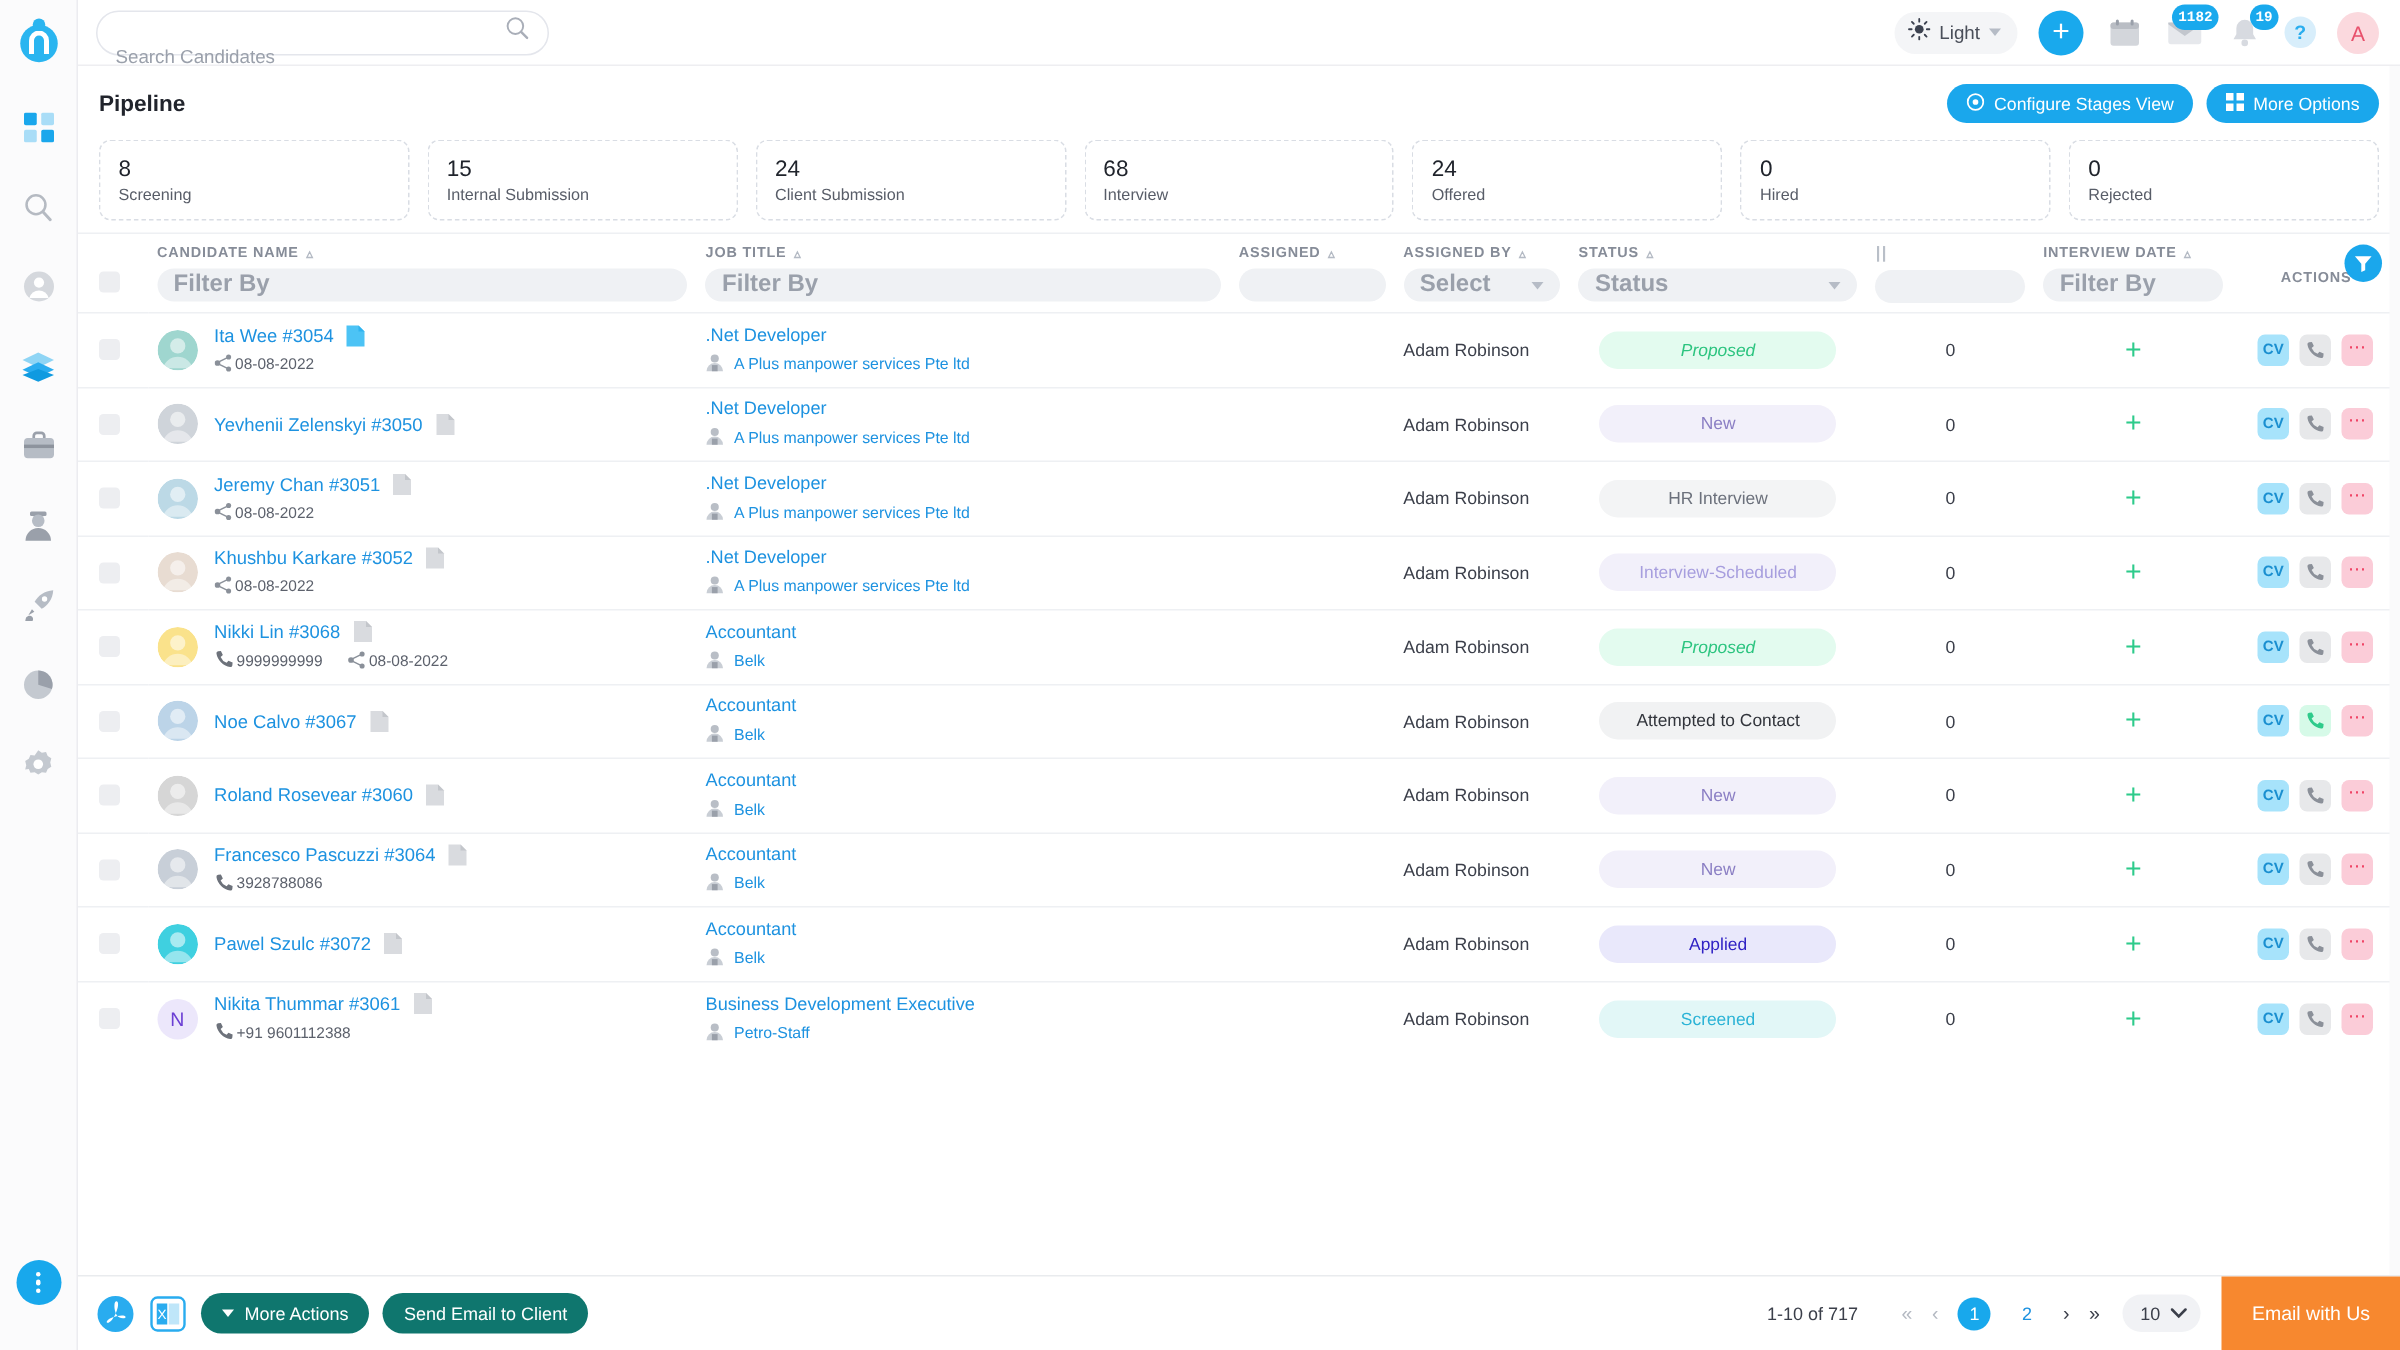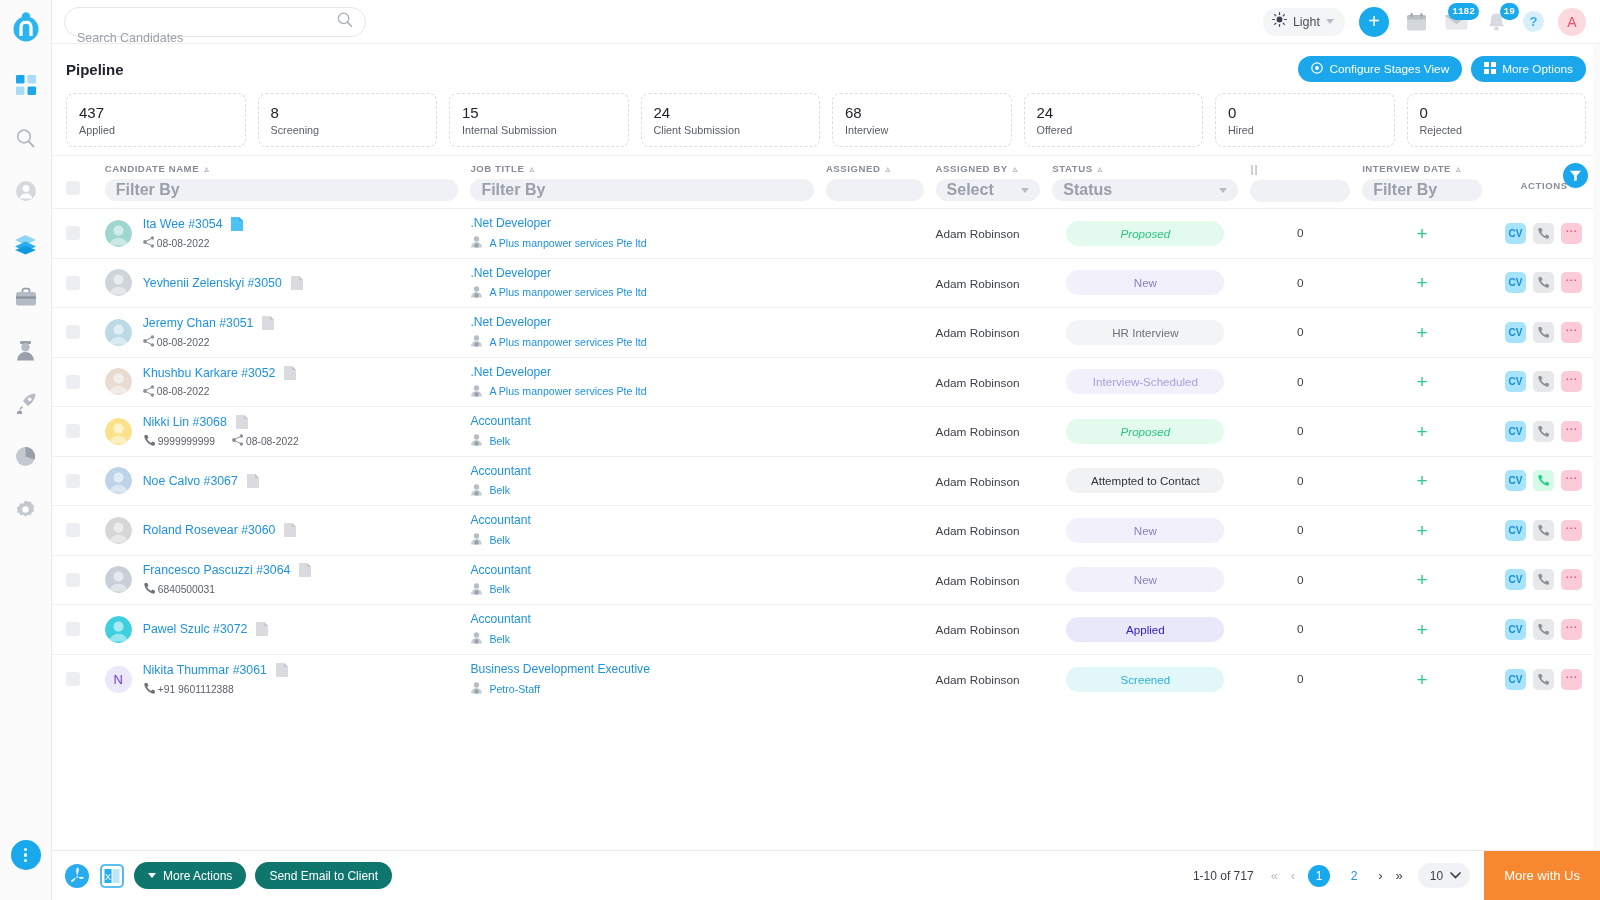--- a/index.html
+++ b/index.html
@@ -175,21 +175,21 @@
     display: flex; align-items: center; padding-left: 12px; position: relative;
   }
   .fbtn-ic { width: 26px; height: 26px; cursor: pointer; margin-right: 9px; }
   .pill-btn {
     background: #0f766e; color: #fff; border: 0; border-radius: 14px; height: 27px; padding: 0 14px;
     font-size: 12px; display: flex; align-items: center; gap: 7px; cursor: pointer; margin-right: 9px;
     font-family: "Liberation Sans", sans-serif; white-space: nowrap;
   }
   .caret-wht { width: 0; height: 0; border-left: 4.5px solid transparent; border-right: 4.5px solid transparent; border-top: 5.5px solid #fff; }
   .pager { margin-left: auto; display: flex; align-items: center; gap: 13px; padding-right: 0; }
-  .pg-count { font-size: 12px; color: #3b3f4a; margin-right: 4px; }
+  .pg-count { font-size: 12px; color: #3b3f4a; margin-right: 16px; }
   .pg-arrow { color: #b4b9c2; font-size: 13px; cursor: pointer; }
   .pg-arrow.dark { color: #3b3f4a; }
   .pg-num {
     width: 22px; height: 22px; border-radius: 50%; display: flex; align-items: center; justify-content: center;
     font-size: 12px; color: #1d92e0; cursor: pointer;
   }
   .pg-num.active { background: #18a8ec; color: #fff; }
   .per-page {
     background: #f1f2f5; border-radius: 13px; height: 25px; padding: 0 9px 0 12px; display: flex; align-items: center;
     gap: 7px; font-size: 12px; color: #3b3f4a; cursor: pointer; margin-left: 2px;
@@ -372,24 +372,20 @@
                 <rect x="0" y="7" width="5" height="5" fill="#fff"></rect>
                 <rect x="7" y="7" width="5" height="5" fill="#fff"></rect>
               </svg>
           </span>
           <span>More Options</span>
         </button>
       </div>
     </div>
 
     <div class="stages" id="stages">
-        <div class="stage">
-          <div class="num">437</div>
-          <div class="lbl">Applied</div>
-        </div>
         <div class="stage">
           <div class="num">8</div>
           <div class="lbl">Screening</div>
         </div>
         <div class="stage">
           <div class="num">15</div>
           <div class="lbl">Internal Submission</div>
         </div>
         <div class="stage">
           <div class="num">24</div>
@@ -973,21 +969,21 @@
                       <span class="doc-ic"><svg width="14" height="16" viewBox="0 0 14 16">
                           <path d="M1 1h8l4 4v10H1z" fill="#d9dbdf"></path>
                           <path d="M9 1l4 4H9z" fill="#c3c6cb"></path>
                         </svg></span>
                     </div>
                     <div class="sub-line">
                       <span class="sub-it">
                         <span><svg width="13" height="13" viewBox="0 0 14 14">
                             <path d="M2.6 1.2 4.6 1 6 4 4.4 5.3a8 8 0 0 0 4.3 4.3L10 8l3 1.4-.2 2a1.4 1.4 0 0 1-1.6 1.2C6.6 12 2 7.4 1.4 2.8A1.4 1.4 0 0 1 2.6 1.2z" fill="#6d727b"></path>
                           </svg></span>
-                        <span>6840500031</span>
+                        <span>3928788086</span>
                       </span>
                     </div>
                   </div>
                 </div>
               </td>
               <td class="jobcell">
                 <div class="jt">Accountant</div>
                 <div class="cmp">
                   <span><svg width="13" height="13" viewBox="0 0 13 13">
                       <circle cx="6.5" cy="4" r="2.7" fill="#b9bec6"></circle>
@@ -1173,17 +1169,17 @@
         <span class="pg-num">2</span>
         <span class="pg-arrow dark">›</span>
         <span class="pg-arrow dark">»</span>
         <span class="per-page">
           <span>10</span>
           <svg width="11" height="7" viewBox="0 0 11 7">
               <path d="M1 1 L5.5 5.6 L10 1" fill="none" stroke="#3b3f4a" stroke-width="1.7" stroke-linecap="round"></path>
             </svg>
         </span>
       </div>
-      <div class="chat-btn">More with Us</div>
+      <div class="chat-btn">Email with Us</div>
     </div>
     <div class="scroll-strip"></div>
   </div>
 </div>
 
 </body></html>

